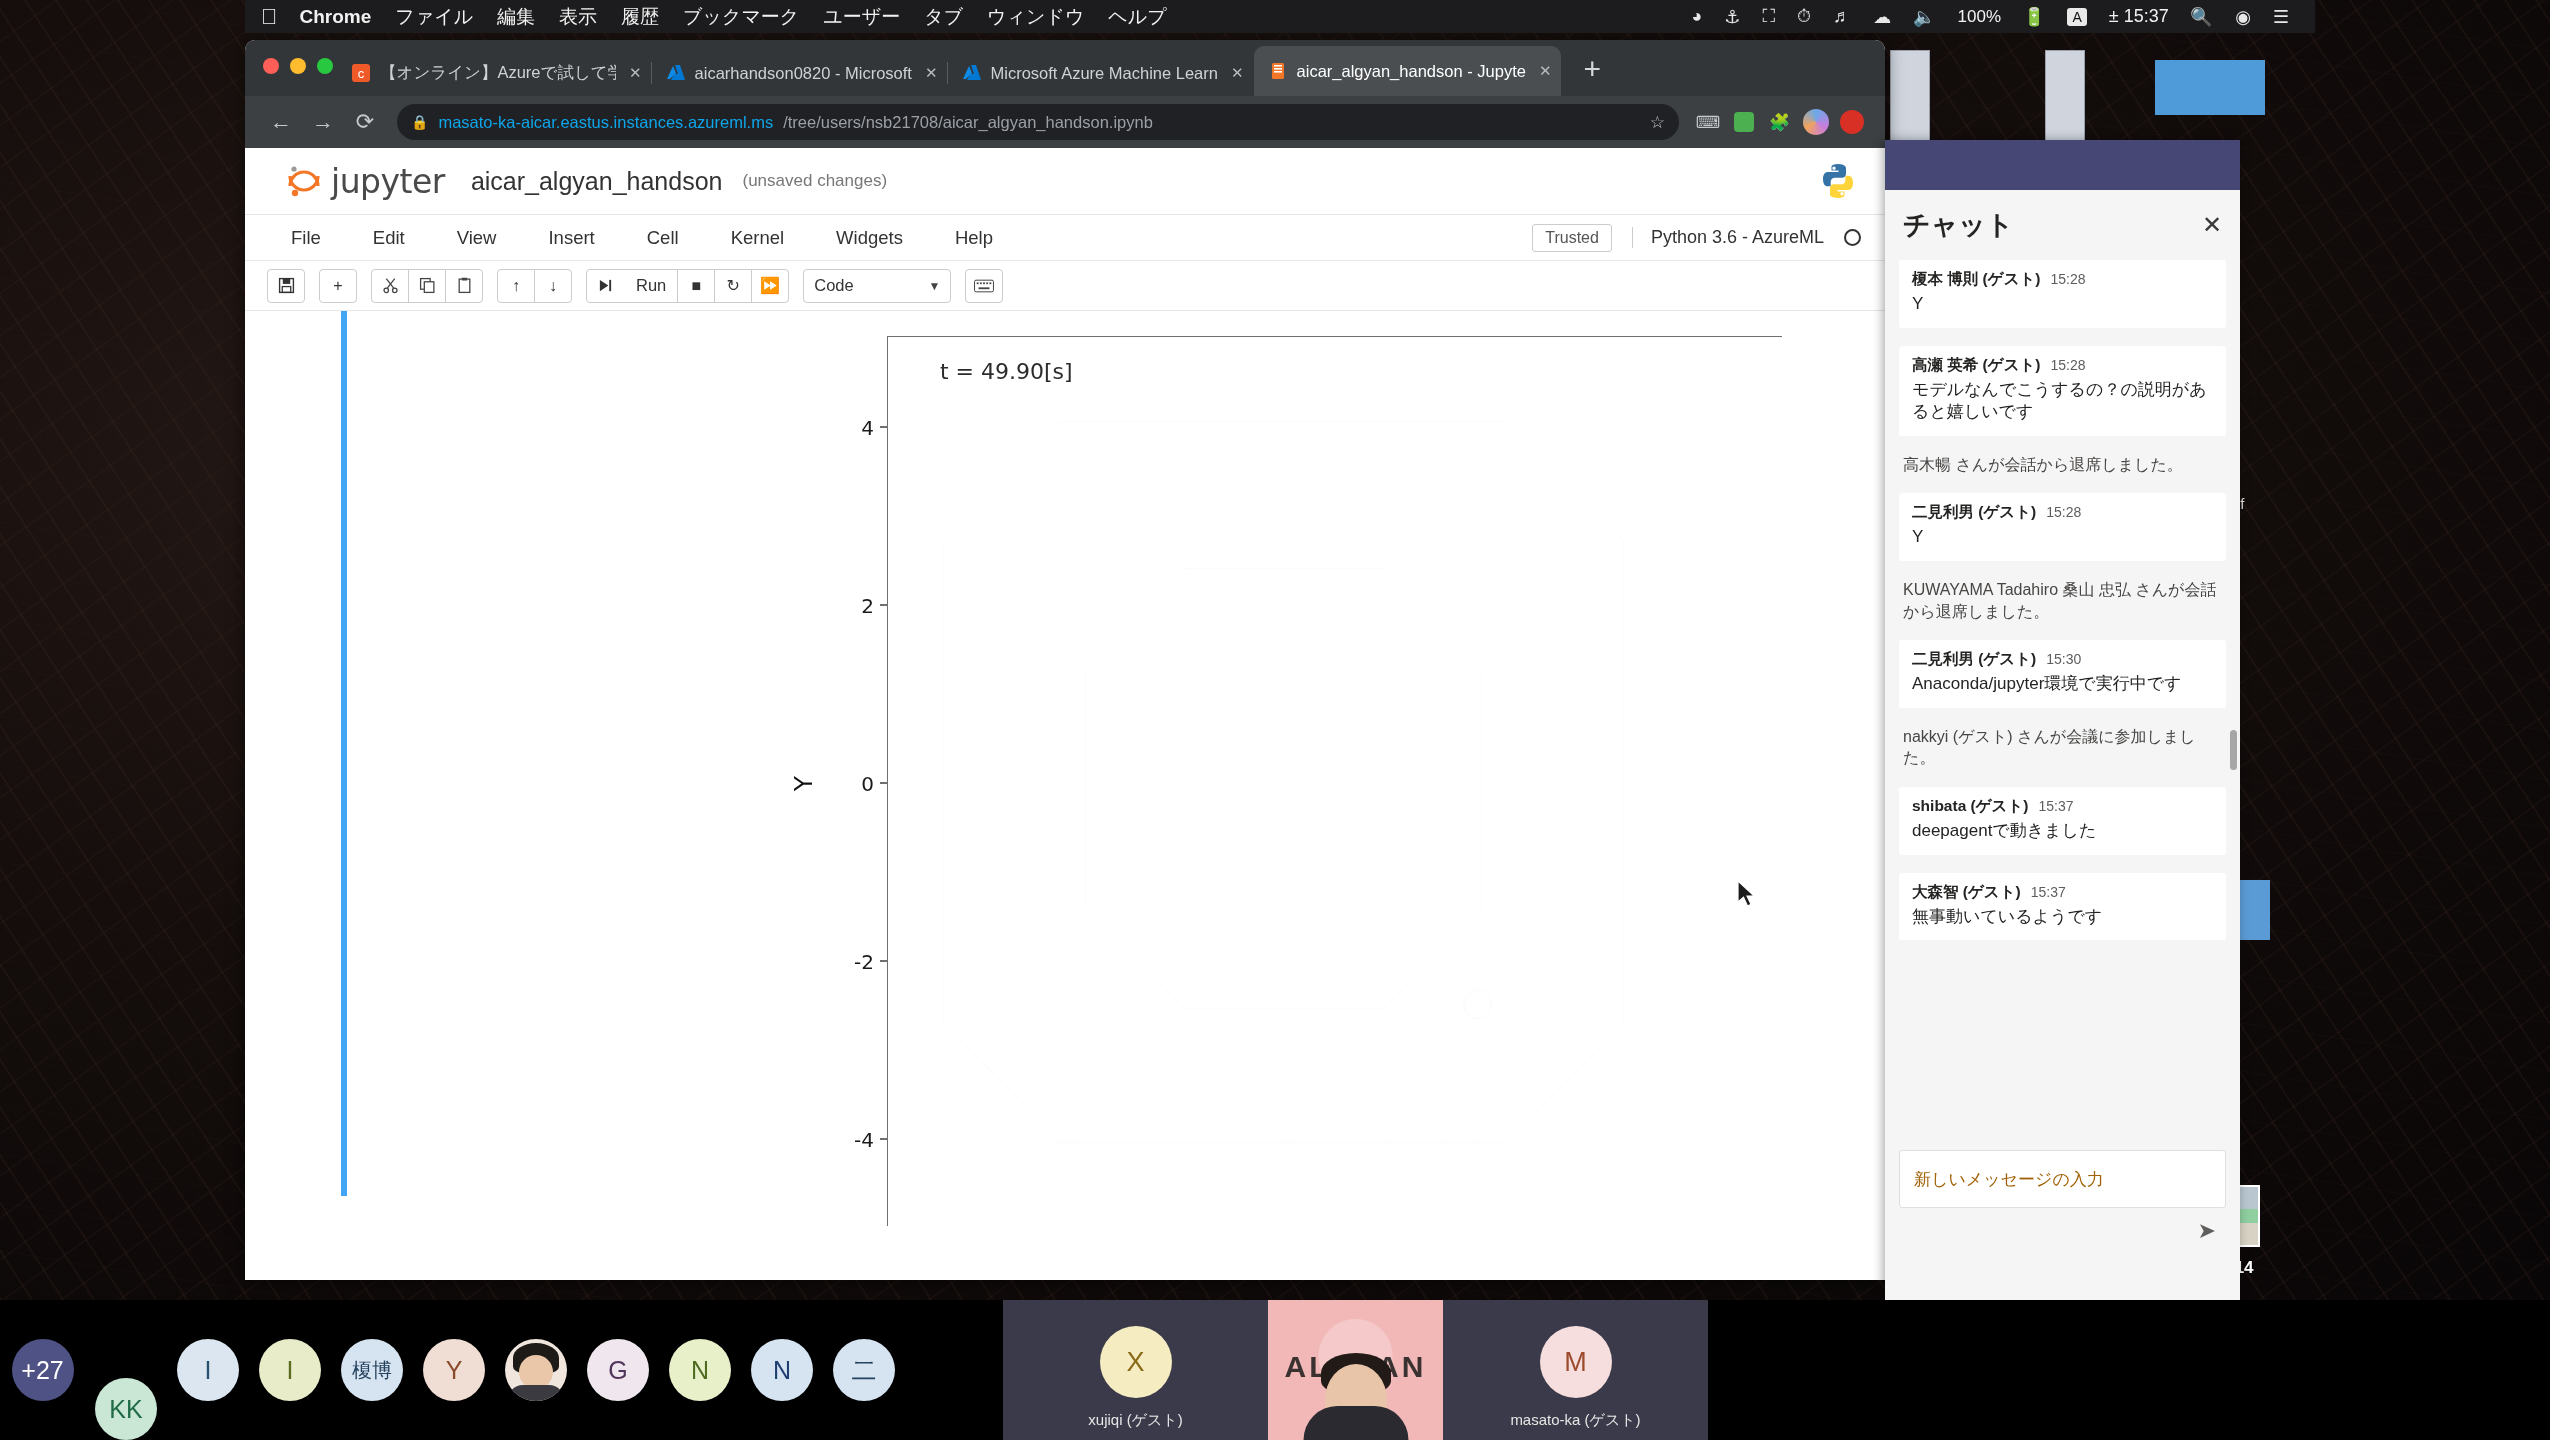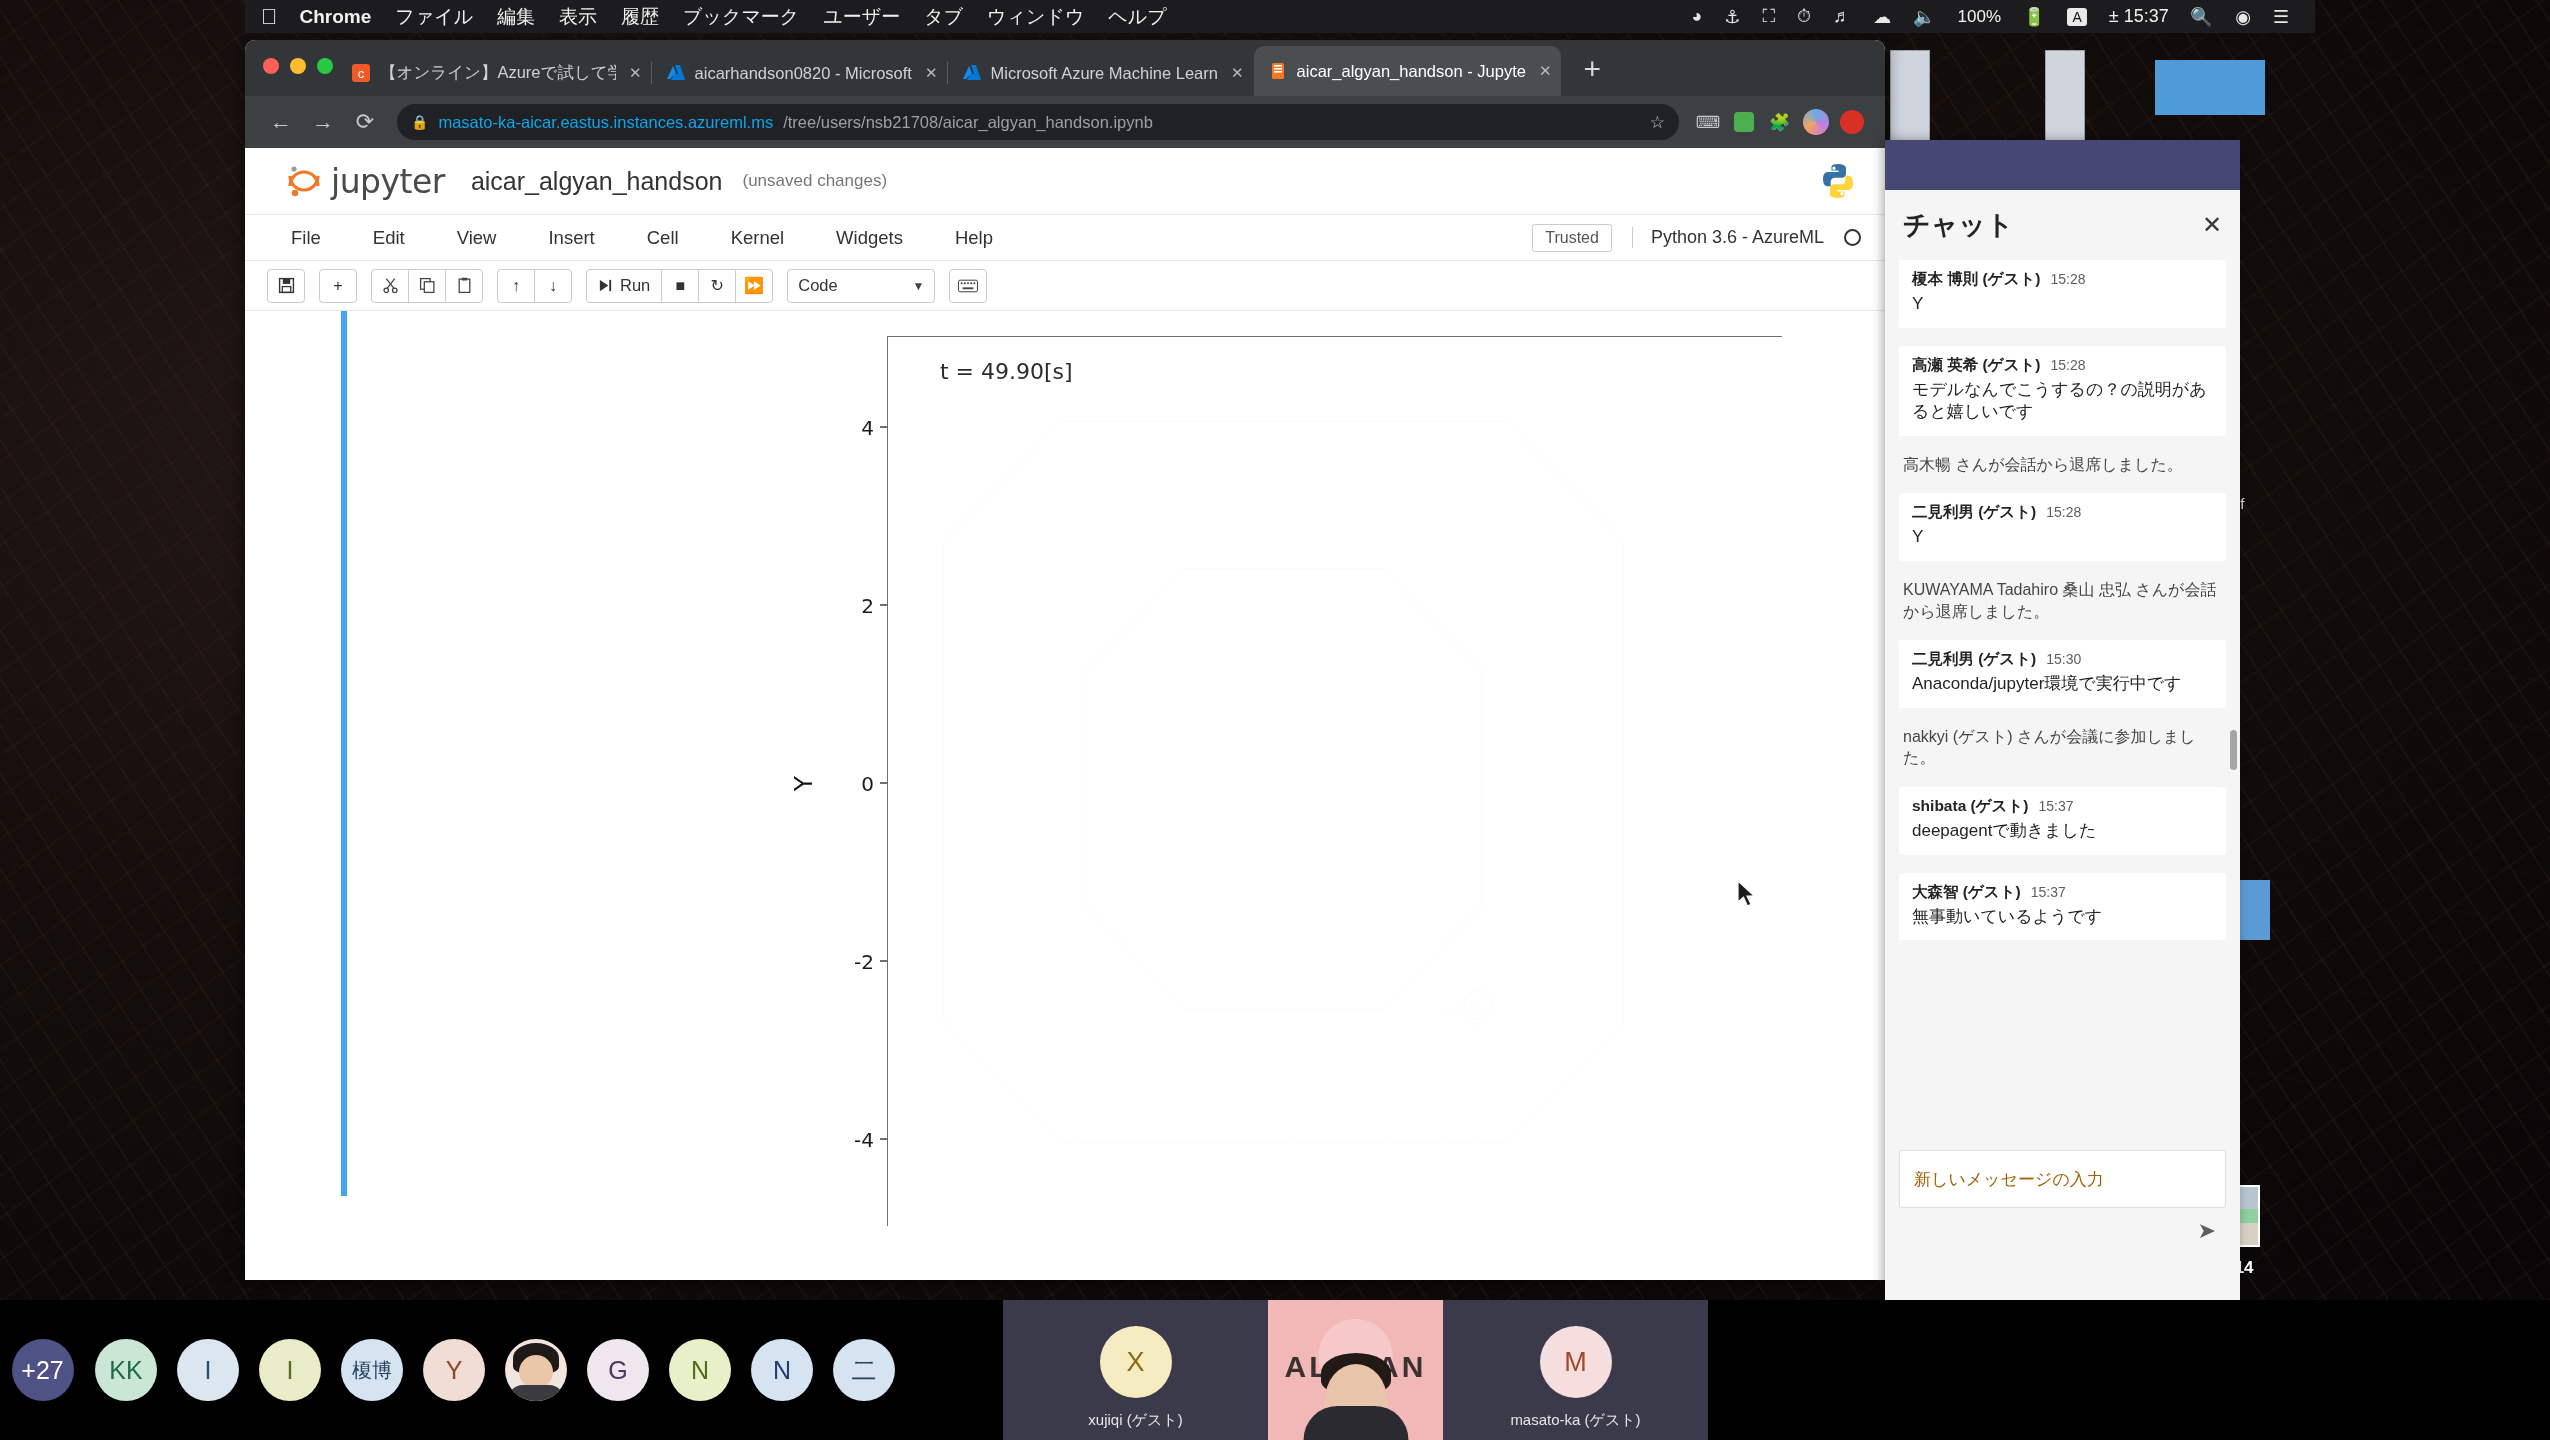--- a/index.html
+++ b/index.html
@@ -118,21 +118,21 @@
   }
   .tgrp{ display:flex; margin-right:14px; }
   .tbtn{
     min-width:38px; height:34px; border:1px solid #ccc; background:#fff;
     display:flex; align-items:center; justify-content:center; font-size:16px; color:#333;
     margin-left:-1px; padding:0 8px;
   }
   .tbtn:first-child{ margin-left:0; border-radius:4px 0 0 4px; }
   .tbtn:last-child{ border-radius:0 4px 4px 0; }
   .tbtn.single{ border-radius:4px; }
-  .tbtn.run{ gap:7px; font-size:16.5px; padding:0 11px; }
+  .tbtn.run{ gap:23px; font-size:16.5px; padding:0 11px; }
   .tsel{
     height:34px; border:1px solid #ccc; border-radius:4px; width:148px; font-size:16.5px;
     display:flex; align-items:center; padding:0 10px; color:#333; position:relative; background:#fff;
   }
   .tsel .cv{ position:absolute; right:10px; font-size:12px; color:#444; }
 
   
   .nb{ position:relative; height:915px; background:#fff; overflow:hidden; }
   .cell-bar{ position:absolute; left:96px; top:0; width:6px; height:885px; background:#42a5f5; }
   .plot-wrap{ position:absolute; left:320px; top:2px; width:1300px; height:905px; }
@@ -576,21 +576,21 @@
   </div>
 
   <svg class="cursor" width="22" height="30" viewBox="0 0 22 30">
     <polygon points="1,1 1,22 6.5,17.2 10.5,26 14,24.3 10,16 17,15.8" fill="#1c1c1c" stroke="#fff" stroke-width="1.2"></polygon>
   </svg>
 
   <div class="filmstrip">
     <div class="pcell black" style="width:85px;">
       <div class="bubble" style="background:#4f5285;color:#fff;">+27</div>
     </div>
-    <div class="pcell black" style="width:82px;">
+    <div class="pcell black" style="width:82px;align-items:flex-end;">
       <div class="bubble" style="background:#c9e7d4;color:#1f6b46;">KK</div>
     </div>
     <div class="pcell black" style="width:82px;">
       <div class="bubble" style="background:#dbe6f0;color:#27506e;">I</div>
     </div>
     <div class="pcell black" style="width:82px;">
       <div class="bubble" style="background:#e8ecc9;color:#5c6b22;">I</div>
     </div>
     <div class="pcell black" style="width:82px;">
       <div class="bubble" style="background:#d6e4f2;color:#26435f;font-size:20px;">榎博</div>

